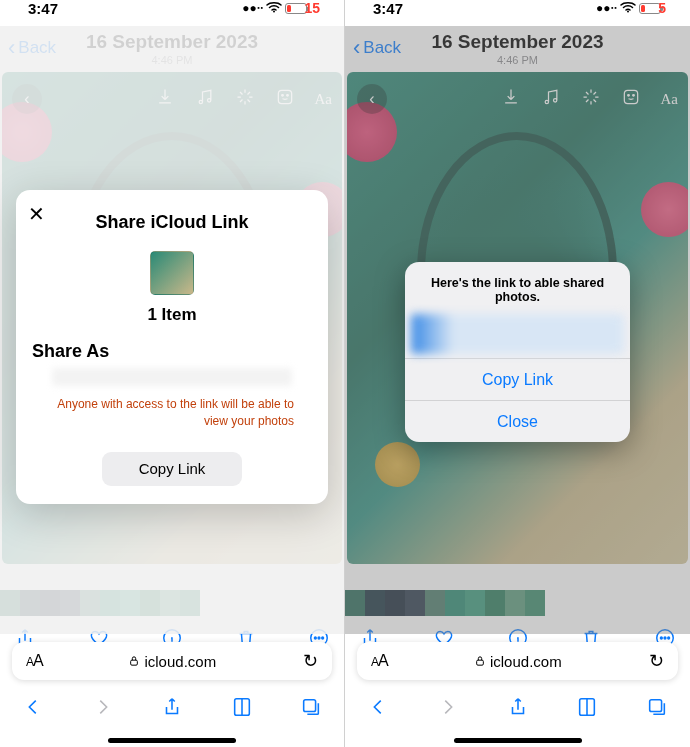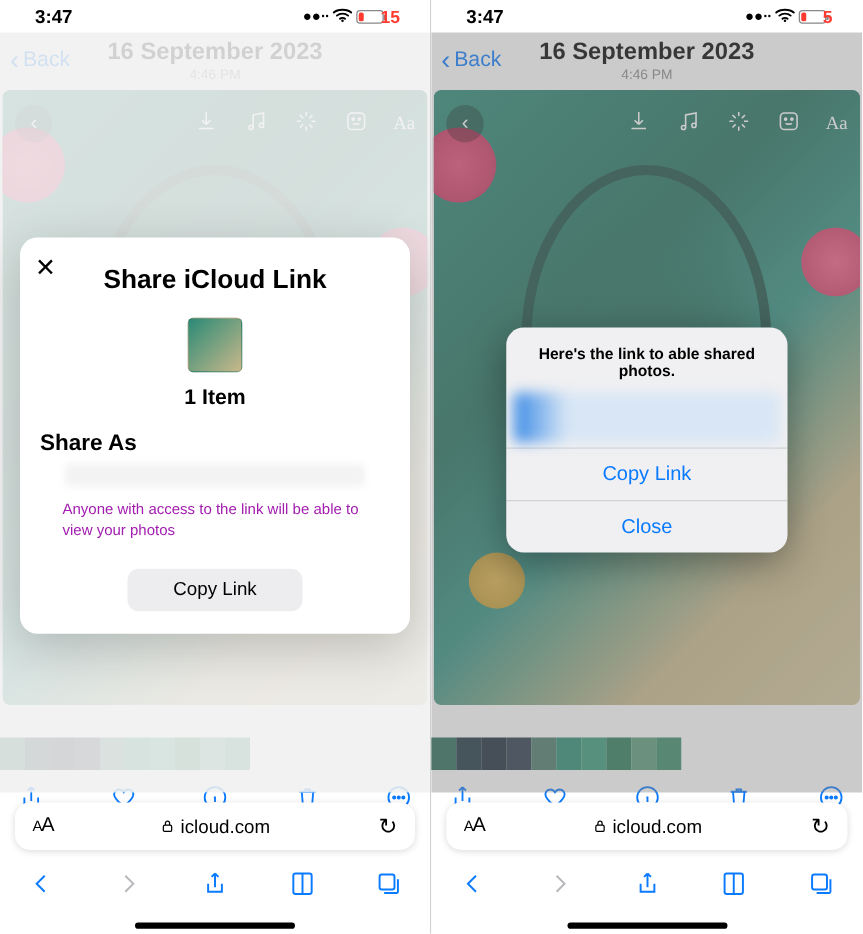--- a/index.html
+++ b/index.html
@@ -1,19 +1,19 @@
 <!DOCTYPE html>
 <html><head>
 <meta charset="utf-8">
 <style>
   * { margin:0; padding:0; box-sizing:border-box; font-family: -apple-system, Helvetica, Arial, sans-serif; -webkit-font-smoothing:antialiased; }
   body { width:690px; height:747px; background:#fff; display:flex; position:relative; }
   .panel { width:345px; height:747px; position:relative; overflow:hidden; background:#fff; }
   .panel.left { border-right:1px solid #d0d0d0; }
-  .status { height:26px; display:flex; align-items:center; justify-content:space-between; padding:0 24px 0 28px; font-size:15px; font-weight:600; color:#000; }
+  .status { height:26px; display:flex; align-items:flex-start; justify-content:space-between; padding:0 24px 0 28px; font-size:15px; font-weight:600; color:#000; }
   .status-right { display:flex; align-items:center; gap:3px; }
   .signal, .wifi { font-size:12px; }
   .battery-wrap { display:flex; align-items:center; gap:1px; }
   .battery { width:22px; height:11px; border:1px solid #888; border-radius:3px; position:relative; display:flex; align-items:center; }
   .battery::after { content:""; position:absolute; right:-3px; top:3px; width:2px; height:4px; background:#888; border-radius:0 1px 1px 0; }
   .battery-fill { height:7px; margin-left:1px; border-radius:1.5px; }
   .battery-fill.red { width:4px; background:#ff3b30; }
   .battery-num { font-size:14px; font-weight:700; color:#ff3b30; margin-left:-6px; z-index:2; position:relative; }
   .content-area { position:absolute; top:26px; left:0; right:0; height:600px; }
   .nav { height:44px; display:flex; align-items:center; justify-content:center; position:relative; }
@@ -42,26 +42,26 @@
   .thumb:nth-child(10){background:#3a8a6a;}
   .toolbar { position:absolute; top:594px; left:0; right:0; height:40px; display:flex; align-items:center; justify-content:space-between; padding:0 14px; color:#0a7aff; }
   .toolbar svg { width:22px; height:22px; stroke:#0a7aff; stroke-width:1.6; fill:none; }
   .toolbar .heart { stroke-width:1.6; }
   
   .dim { position:absolute; top:26px; left:0; right:0; height:608px; background:rgba(240,240,240,0.87); }
   .panel.right .dim2 { position:absolute; top:26px; left:0; right:0; height:608px; background:rgba(130,130,130,0.42); }
   
   .sheet { position:absolute; left:16px; right:16px; top:190px; background:#fff; border-radius:14px; box-shadow:0 10px 40px rgba(0,0,0,0.2); padding:18px 16px 18px; }
   .sheet-close { position:absolute; top:12px; left:12px; font-size:20px; color:#000; font-weight:400; }
-  .sheet h2 { text-align:center; font-size:21px; font-weight:600; margin-top:4px; margin-bottom:18px; }
+  .sheet h2 { text-align:center; font-size:18px; font-weight:600; margin-top:4px; margin-bottom:18px; }
   .sheet-thumb { width:44px; height:44px; margin:0 auto 10px; border-radius:5px; background:linear-gradient(135deg,#2a8a76,#c9b88a); border:1px solid rgba(0,0,0,0.1); }
   .sheet-sub { text-align:center; font-size:17px; font-weight:600; margin-bottom:16px; }
   .sheet-label { text-align:left; font-size:18px; font-weight:600; margin-bottom:6px; }
   .sheet-blur { height:18px; margin:0 20px 10px; background:#f3f3f3; filter:blur(3px); border-radius:3px; }
-  .sheet-desc { text-align:left; font-size:12px; color:#a21caf; line-height:1.4; margin:4px 18px 22px; }
+  .sheet-desc { text-align:right; font-size:12px; color:#c2410c; line-height:1.4; margin:4px 18px 22px; }
   .sheet-btn { display:block; width:140px; margin:0 auto; height:34px; background:#ededef; border:none; border-radius:9px; font-size:15px; color:#000; font-weight:400; }
   
   .alert { position:absolute; left:60px; right:60px; top:262px; background:#f0f0f2; border-radius:14px; overflow:hidden; box-shadow:0 8px 30px rgba(0,0,0,0.35); }
   .alert-head { text-align:center; font-size:12.5px; font-weight:600; padding:14px 10px 10px; }
   .alert-link { height:40px; margin:0 6px 4px; filter:blur(5px); background:linear-gradient(90deg,#3a8ae6 0%, #d8e6f5 20%, #d8e6f5 100%); border-radius:4px; }
   .alert-row { height:42px; display:flex; align-items:center; justify-content:center; font-size:16px; color:#0a7aff; border-top:1px solid rgba(0,0,0,0.12); }
   
   .safari-url { position:absolute; left:12px; right:12px; top:642px; height:38px; background:#fff; border-radius:12px; box-shadow:0 1px 6px rgba(0,0,0,0.15); display:flex; align-items:center; justify-content:space-between; padding:0 14px; }
   .aa { font-size:14px; letter-spacing:-1px; color:#000; }
   .aa .big{ font-size:16px; font-weight:500; } .aa .sm{ font-size:12px; }

